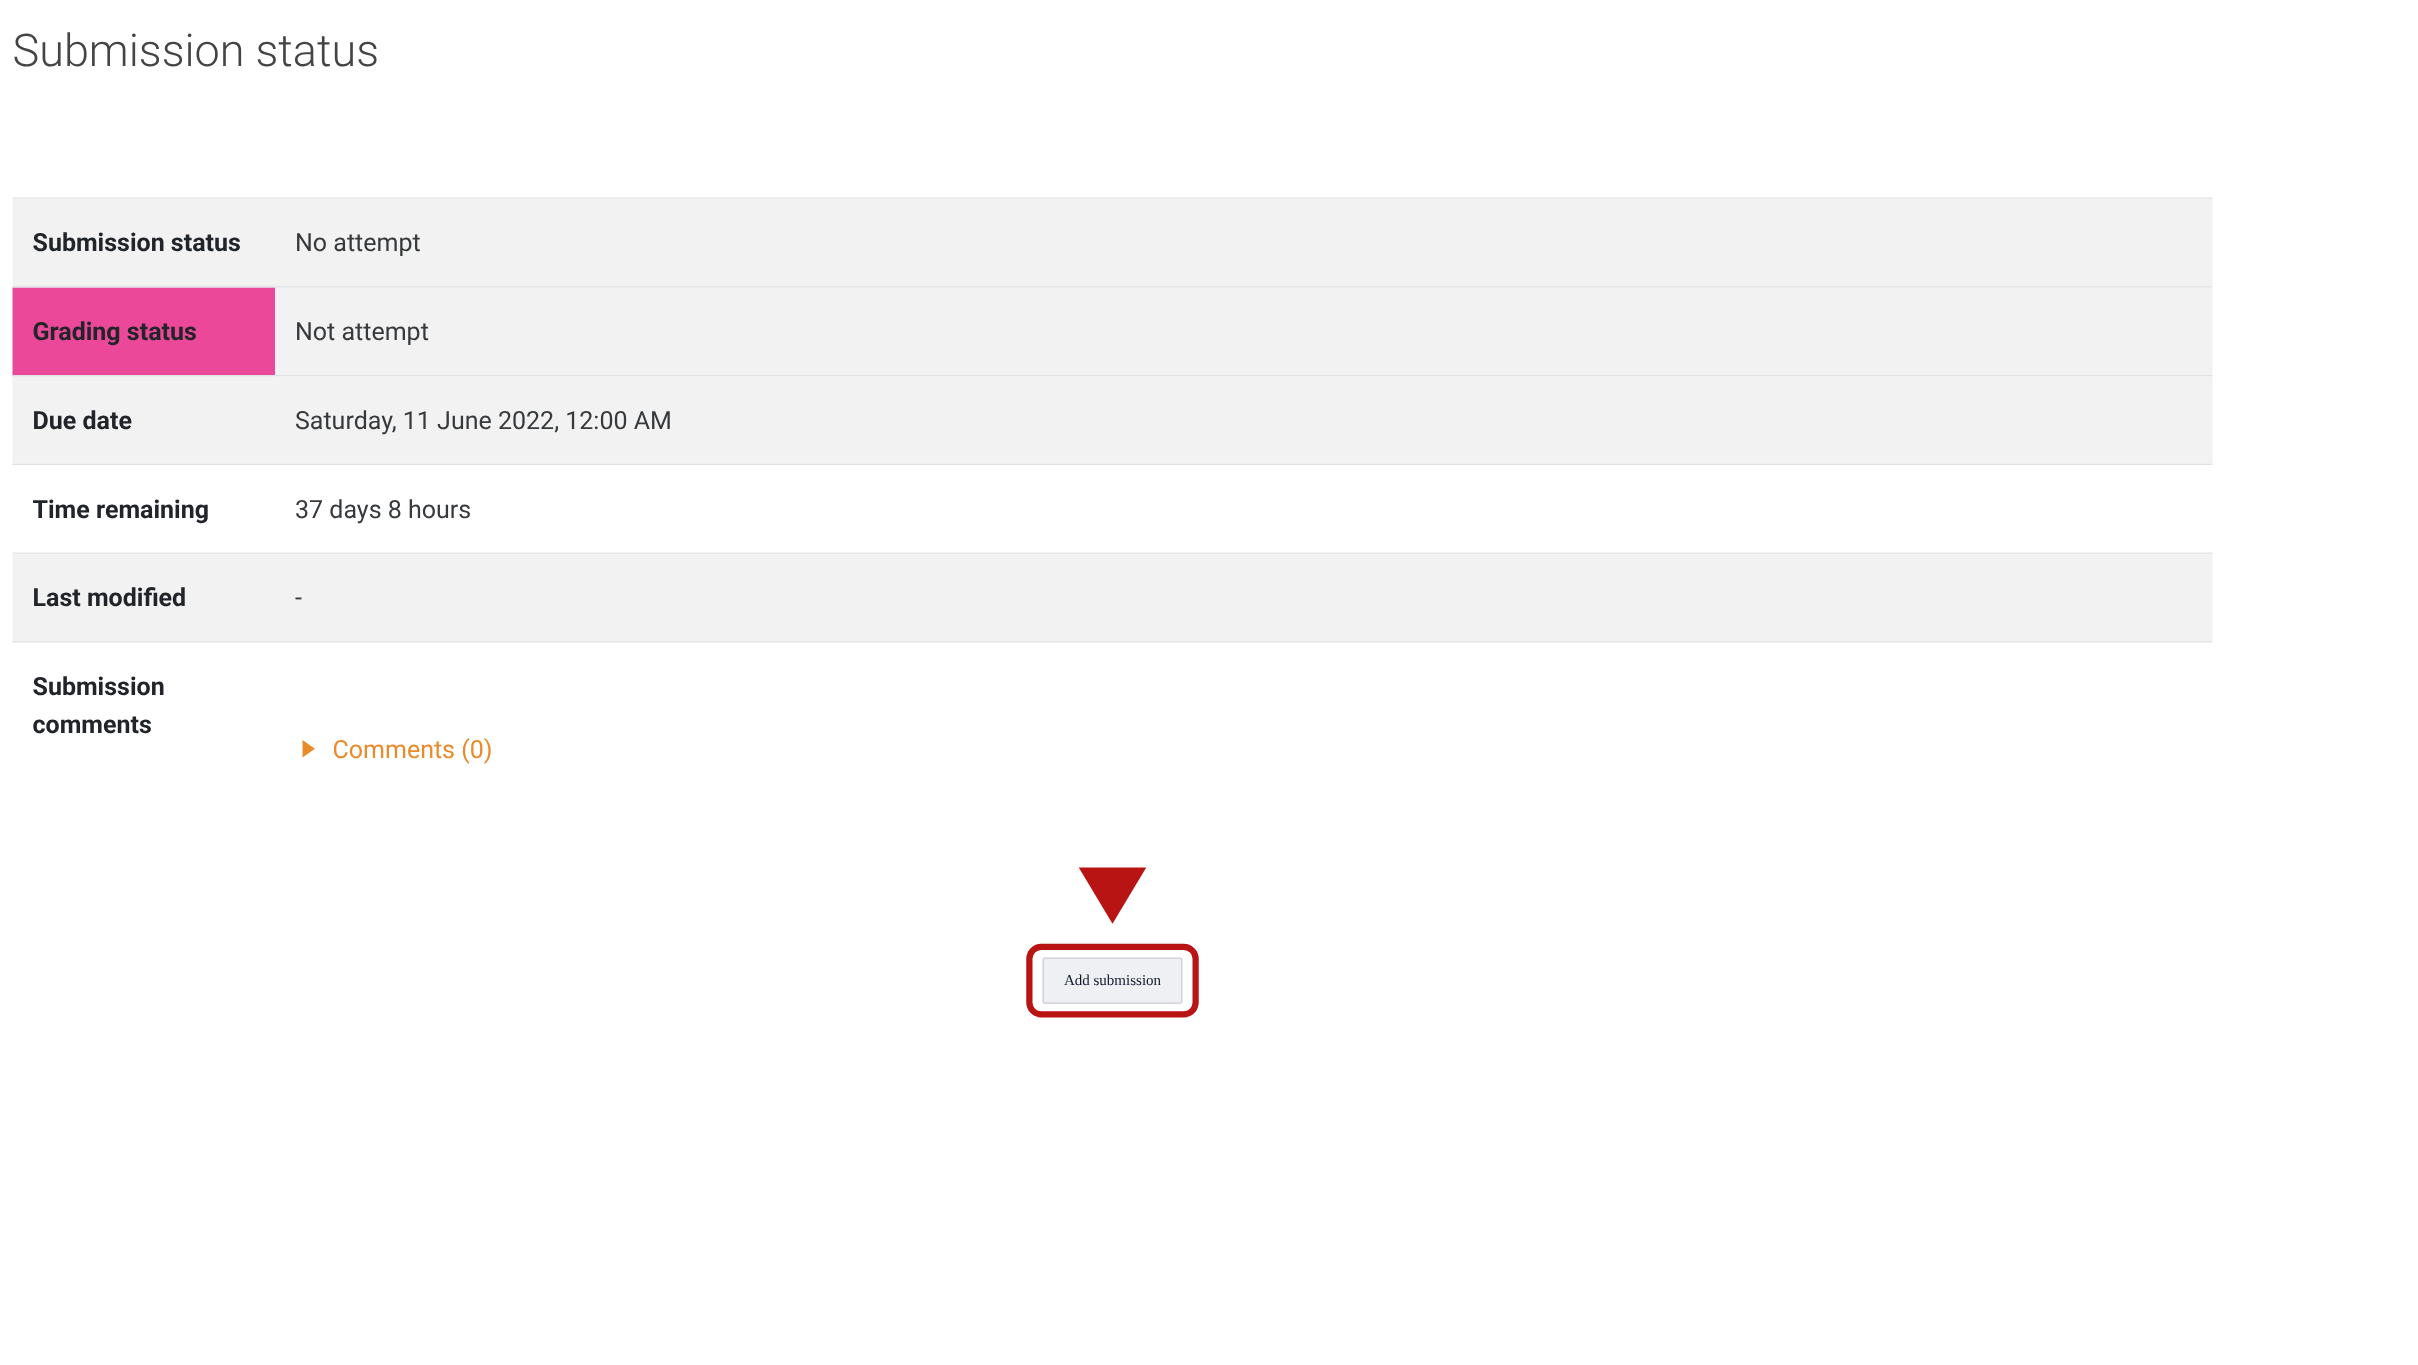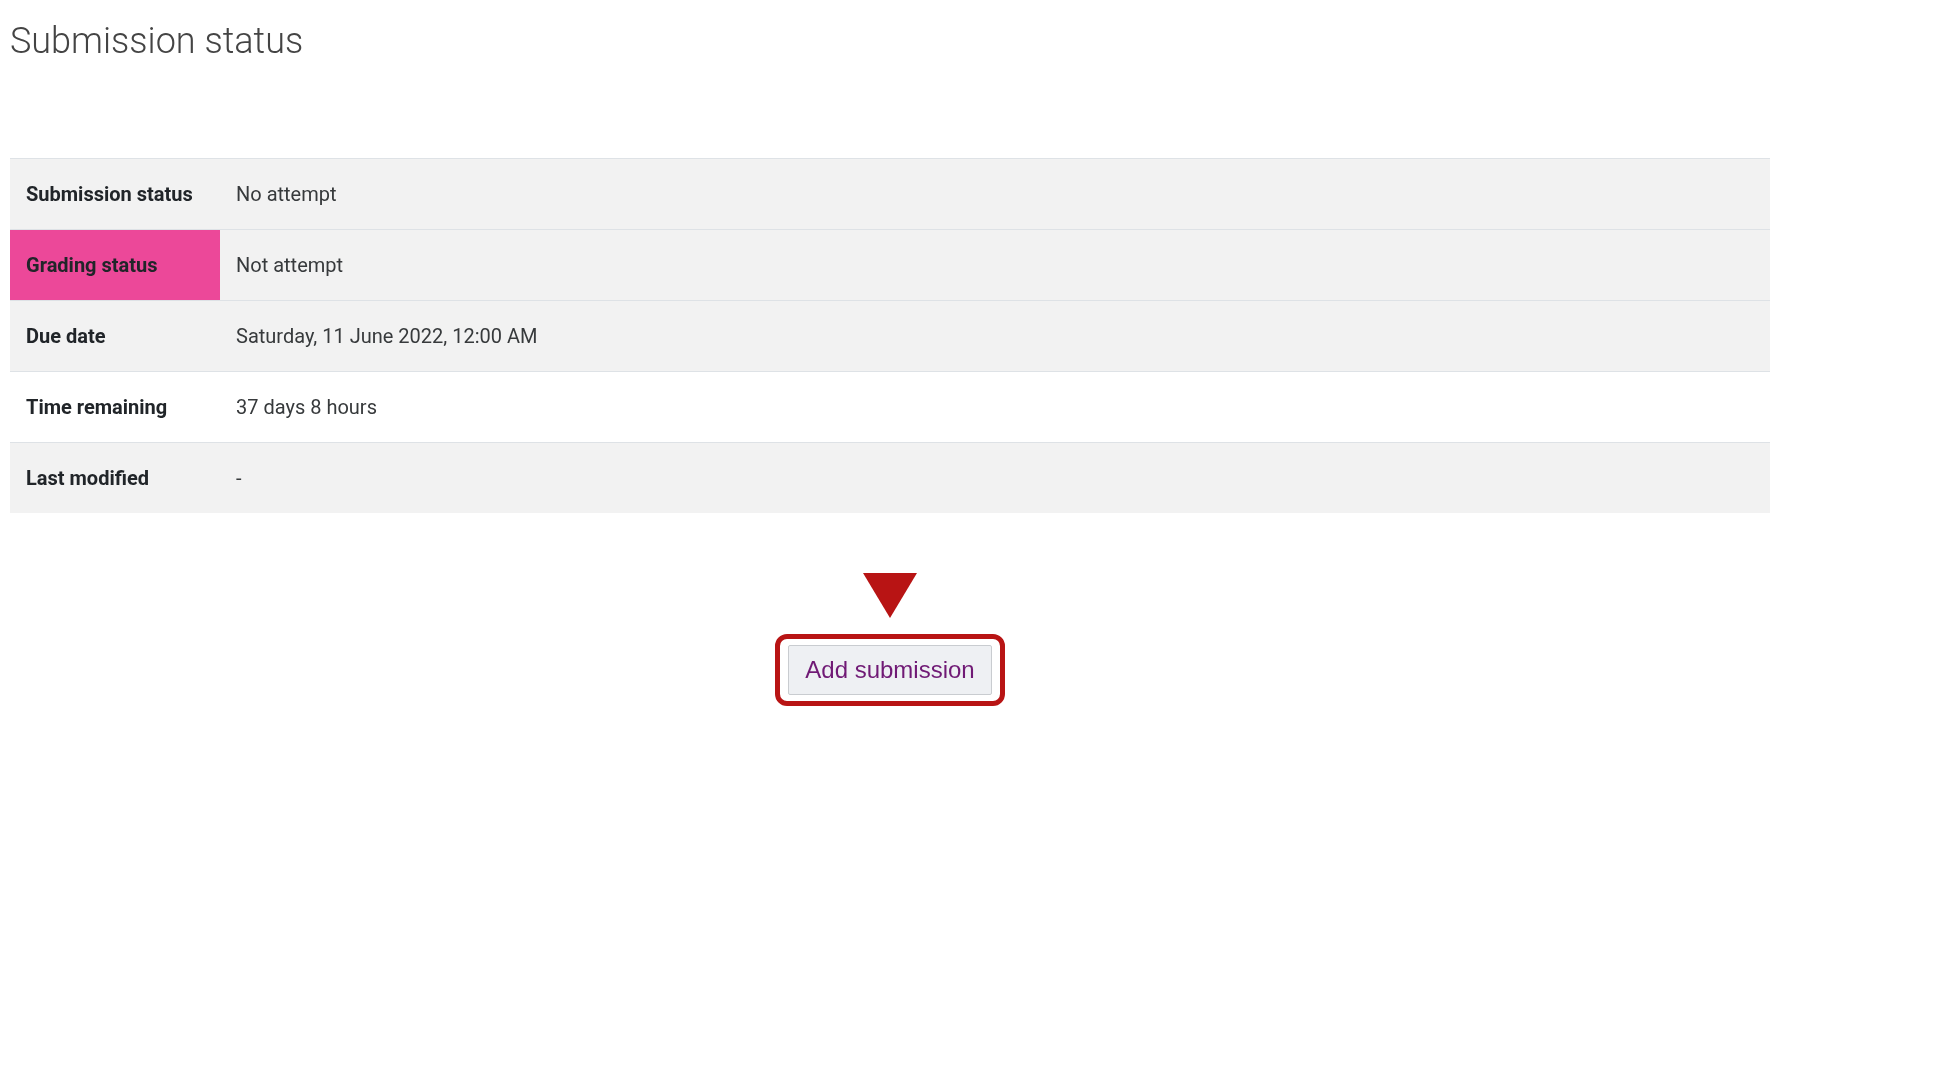--- a/index.html
+++ b/index.html
@@ -96,23 +96,23 @@
       text-align: center;
       margin-top: 2px;
     }
     .callout-box {
       display: inline-block;
       border: 5px solid #b81414;
       border-radius: 12px;
       padding: 6px 8px;
     }
     button.add-submission {
-      font-family: Liberation Sans, sans-serif;
-      font-size: 24px;
-      color: #701a75;
+      font-family: Liberation Serif, serif;
+      font-size: 12px;
+      color: #0f172a;
       background: #eef0f3;
       border: 1px solid #c9ccd0;
       padding: 10px 16px;
       cursor: pointer;
       border-radius: 2px;
     }
   </style>
 </head>
 <body>
 
@@ -135,20 +135,29 @@
         <td>Saturday, 11 June 2022, 12:00 AM</td>
       </tr>
       <tr class="row-plain">
         <th>Time remaining</th>
         <td>37 days 8 hours</td>
       </tr>
       <tr class="row-shade">
         <th>Last modified</th>
         <td>-</td>
       </tr>
+      <tr class="row-plain">
+        <th>Submission comments</th>
+        <td>
+          <a class="comments-link">
+            <span class="tri"></span>
+            <span>Comments (0)</span>
+          </a>
+        </td>
+      </tr>
     </tbody>
   </table>
 
   <div class="arrow-wrap">
     <span class="down-arrow"></span>
   </div>
 
   <div class="button-wrap">
     <span class="callout-box">
       <button class="add-submission">Add submission</button>

